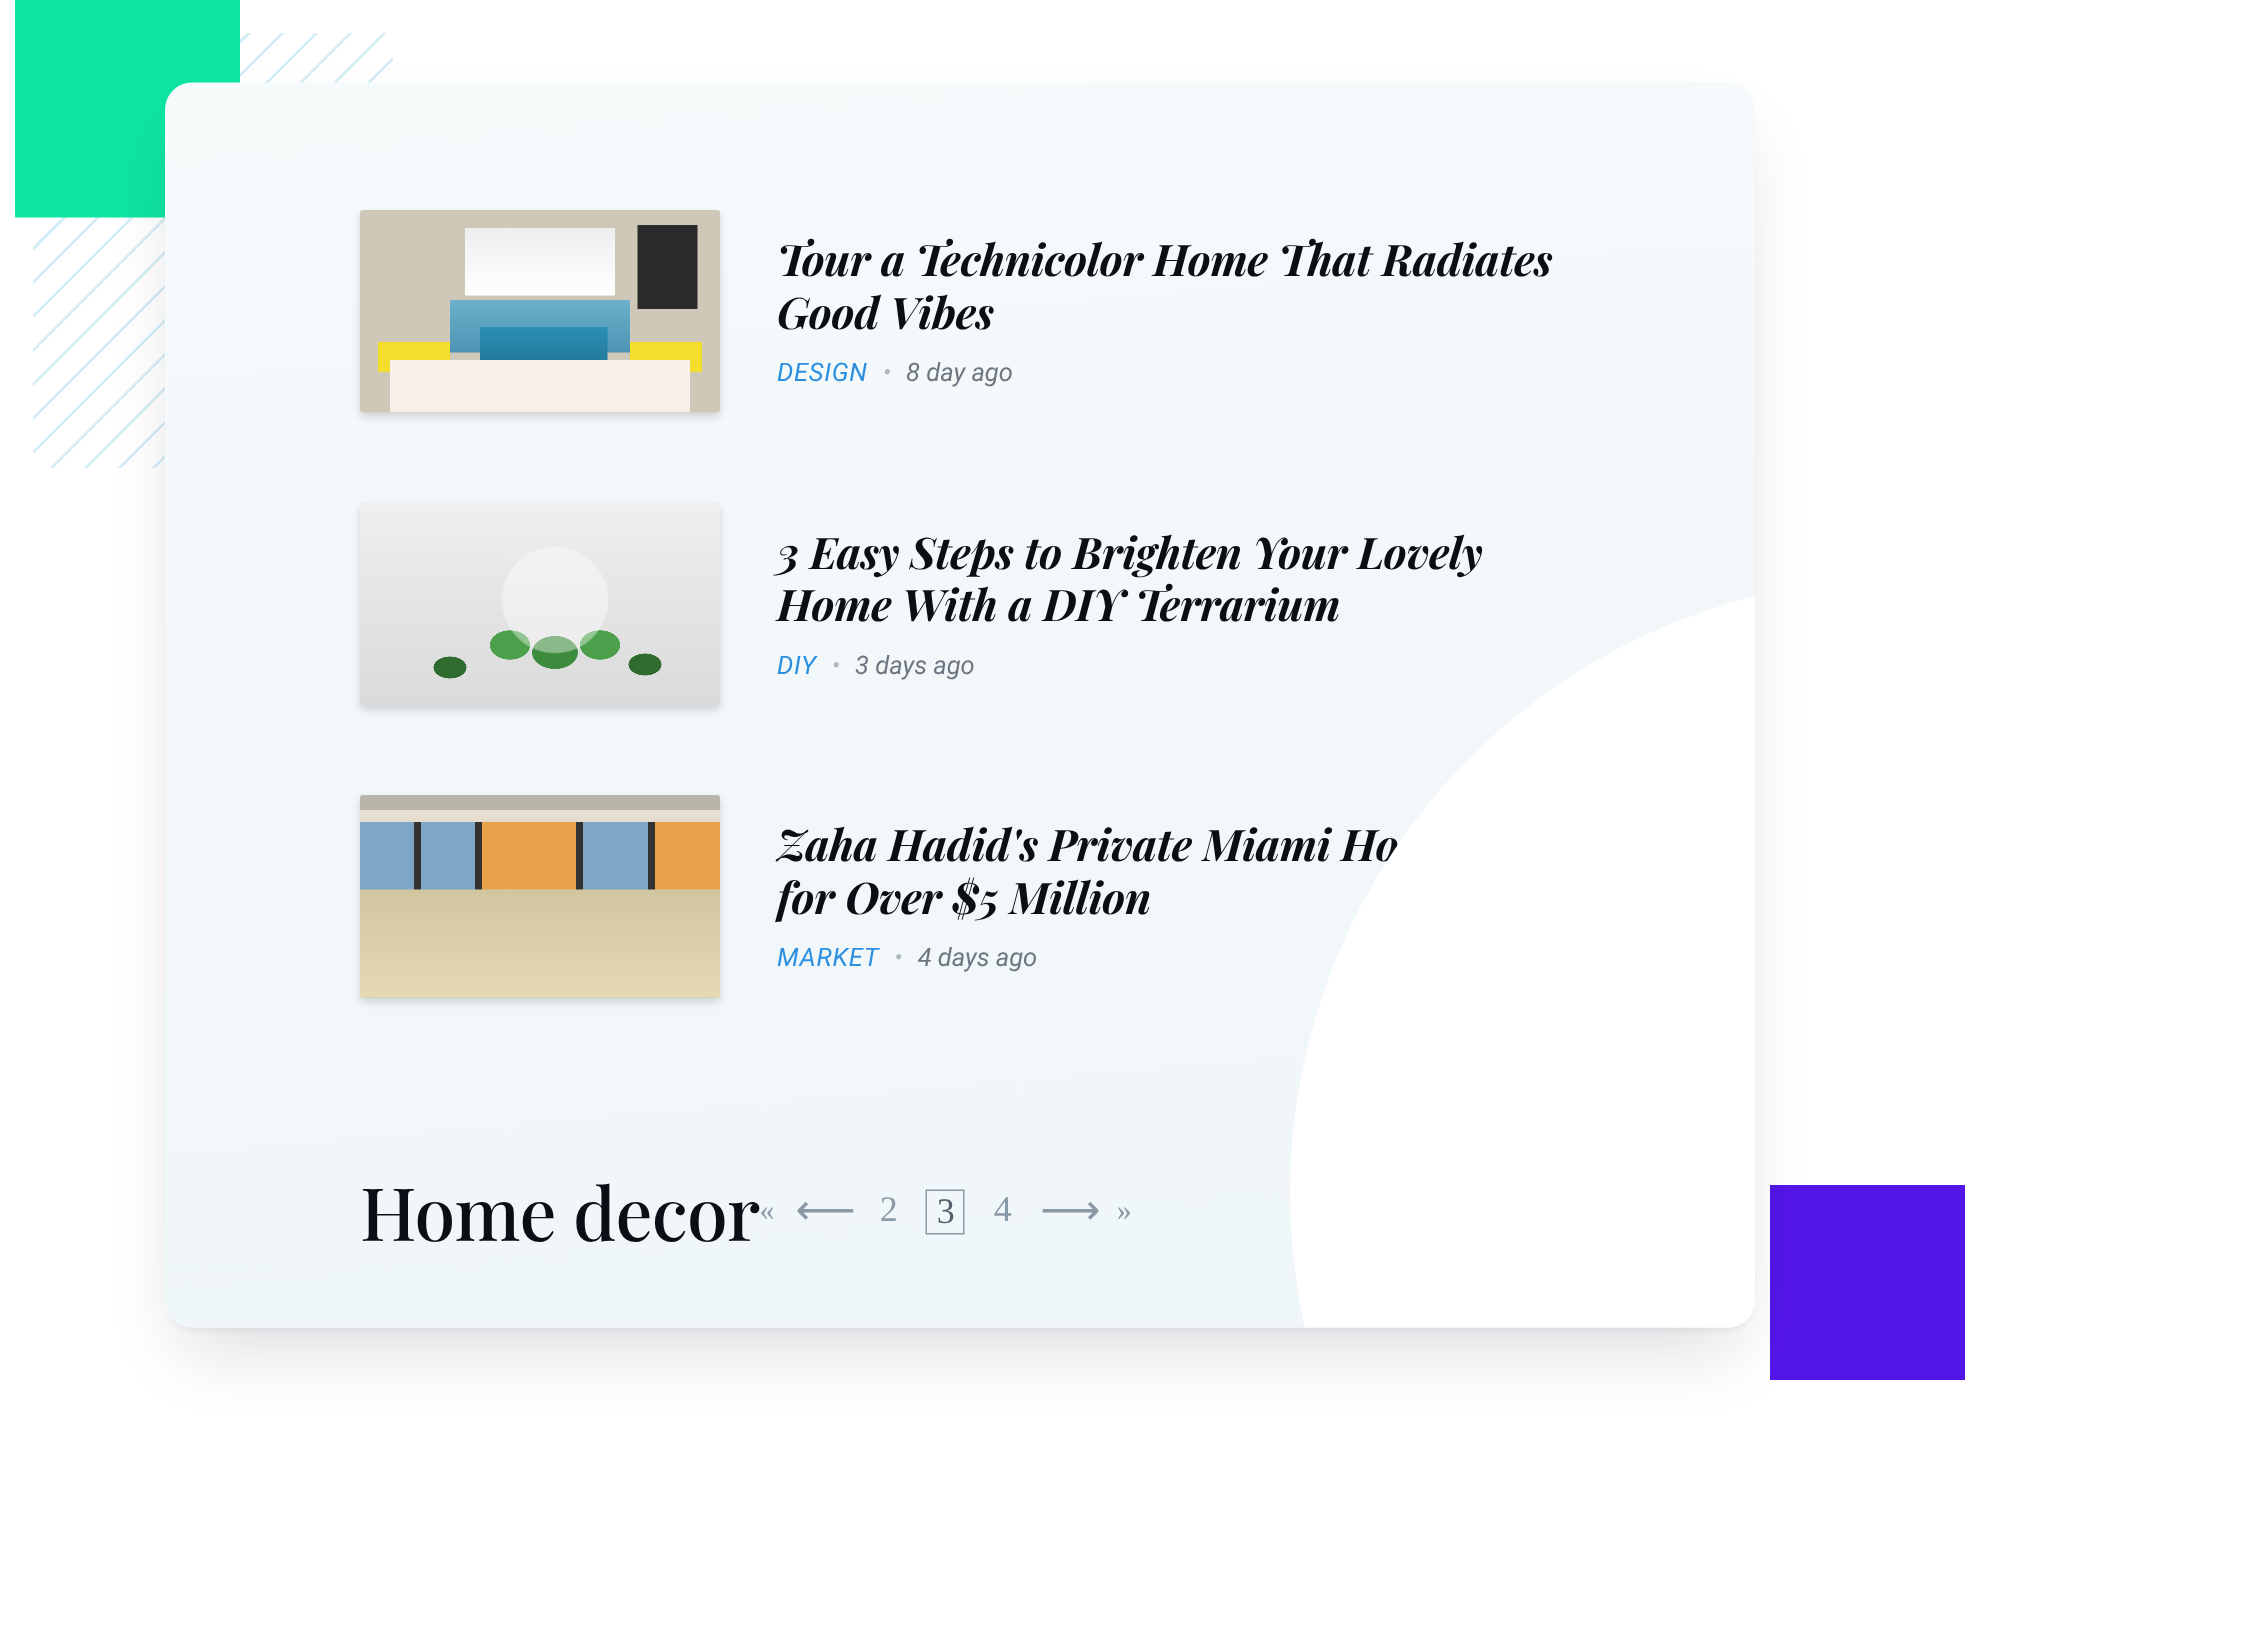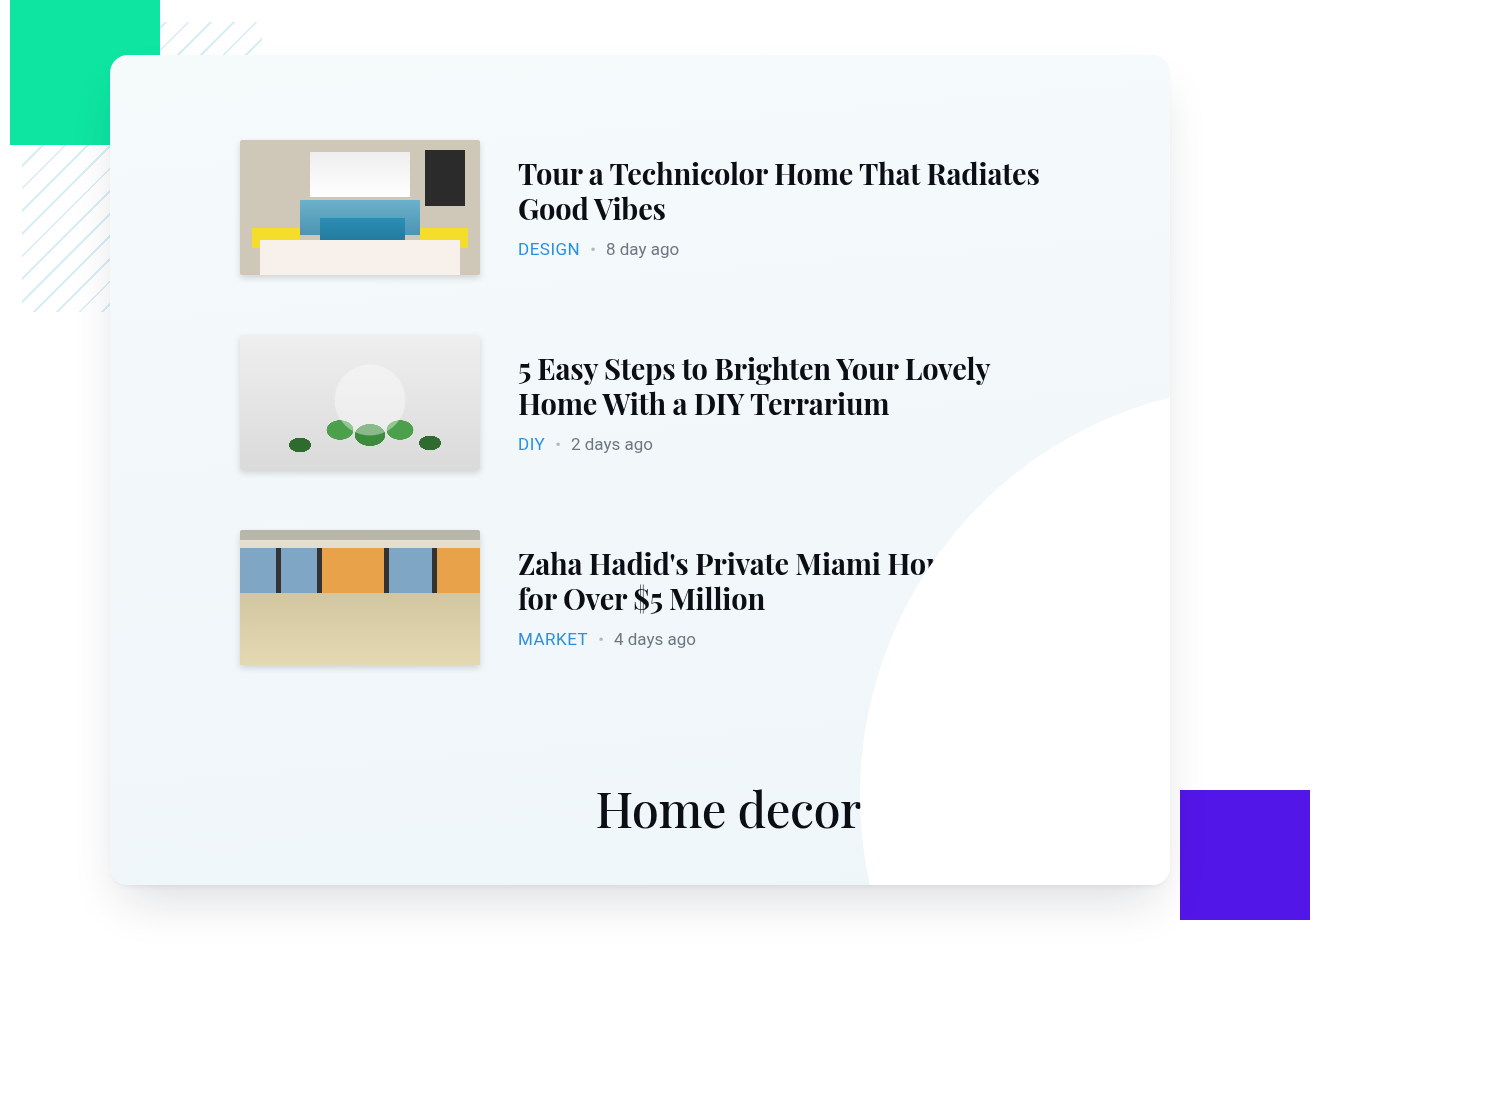--- a/index.html
+++ b/index.html
@@ -82,20 +82,21 @@
     left: 130px;
     right: 60px;
     display: flex;
     flex-direction: column;
     gap: 60px;
   }
   .row {
     display: flex;
     align-items: center;
     gap: 38px;
+    font-style: italic;
   }
   .thumb {
     width: 240px;
     height: 135px;
     flex: 0 0 240px;
     border-radius: 2px;
     background: #d0d0d0;
     box-shadow: 0 3px 6px rgba(0,0,0,.15);
     position: relative;
     overflow: hidden;
@@ -167,21 +168,21 @@
   }
 
   
   .footer {
     position: absolute;
     left: 130px;
     right: 60px;
     top: 720px;
     display: flex;
     align-items: center;
-    justify-content: flex-end;
+    justify-content: flex-start;
   }
   .section-title {
     font-family: "Didot", "Bodoni MT", "Playfair Display", Georgia, serif;
     font-weight: 500;
     font-size: 49px;
     color: #0B0E14;
     letter-spacing: -0.5px;
   }
   .pager {
     display: flex;
@@ -236,25 +237,25 @@
             <span class="cat">DESIGN</span>
             <span class="dot">•</span>
             <span>8 day ago</span>
           </div>
         </div>
       </div>
 
       <div class="row">
         <div class="thumb terrarium"></div>
         <div>
-          <h3 class="title">5 Easy Steps to Brighten Your Lovely Home With a DIY Terrarium</h3>
+          <h3 class="title">3 Easy Steps to Brighten Your Lovely Home With a DIY Terrarium</h3>
           <div class="meta">
             <span class="cat">DIY</span>
             <span class="dot">•</span>
-            <span>2 days ago</span>
+            <span>3 days ago</span>
           </div>
         </div>
       </div>
 
       <div class="row">
         <div class="thumb miami"></div>
         <div>
           <h3 class="title">Zaha Hadid's Private Miami Home Sells for Over $5 Million</h3>
           <div class="meta">
             <span class="cat">MARKET</span>

